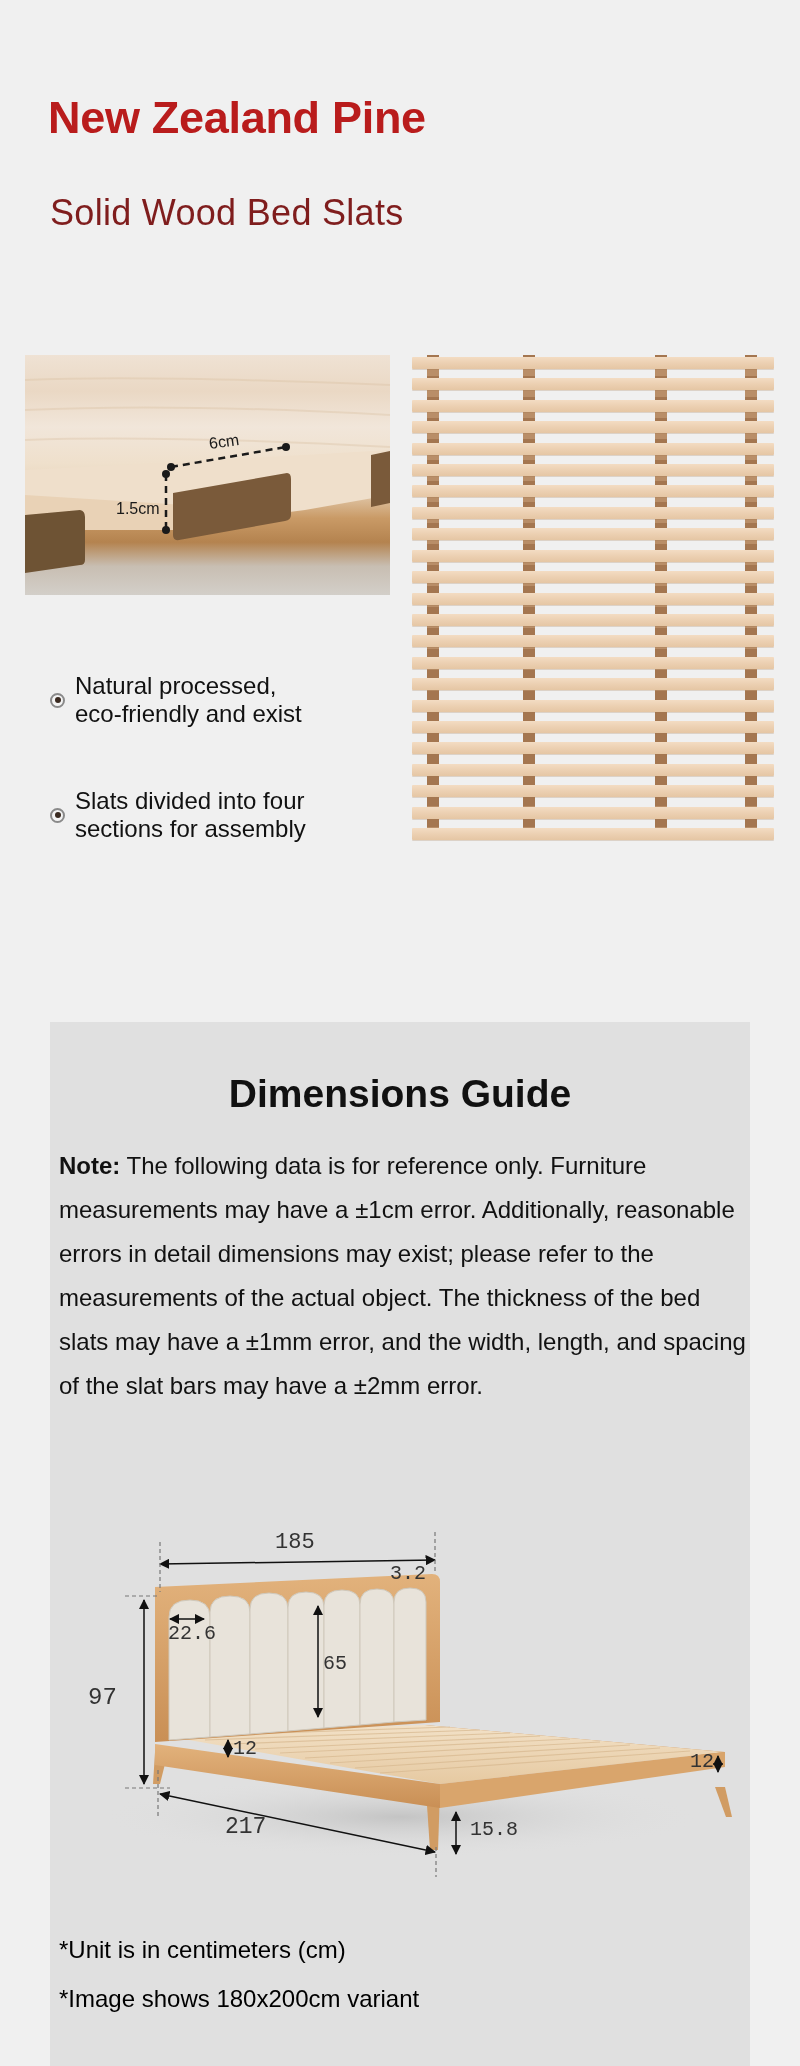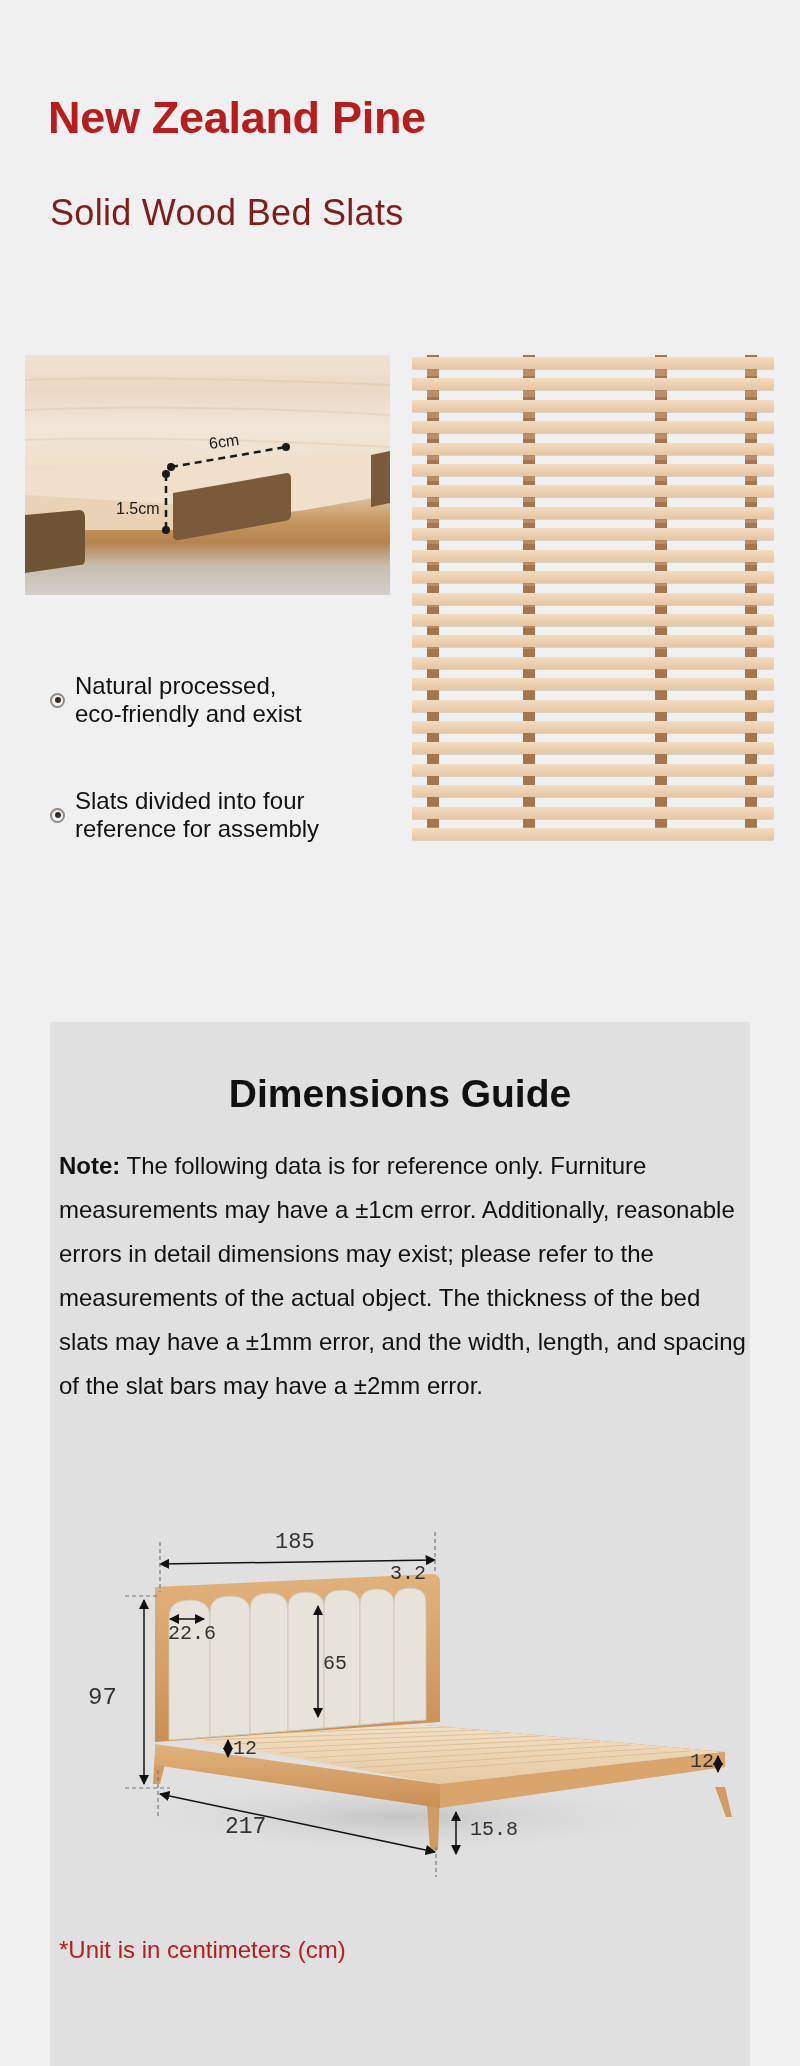--- a/index.html
+++ b/index.html
@@ -31,21 +31,21 @@
 
   
   .panel { position: absolute; left: 50px; top: 1022px; width: 700px; height: 1044px; background: #e0e0e0; }
   .panel-title { position: absolute; left: 0; right: 0; top: 50px; text-align: center; font-size: 39px; font-weight: 700; color: #111; }
   .note { position: absolute; left: 9px; top: 122px; width: 690px; font-size: 24px; line-height: 44px; color: #111; font-weight: 400; }
   .note b { font-weight: 700; }
 
   .bed { position: absolute; left: 20px; top: 490px; width: 680px; height: 380px; font-family: Liberation Mono, monospace; }
   .dim-label { position: absolute; font-size: 22px; color: #333; }
 
-  .footnote { position: absolute; left: 9px; font-size: 24px; color: #b91c1c; text-align: right; }
+  .footnote { position: absolute; left: 9px; font-size: 24px; color: #000000; text-align: right; }
 </style>
 </head>
 <body>
 
 <h1 class="title">New Zealand Pine</h1>
 <div class="subtitle">Solid Wood Bed Slats</div>
 
 <div class="closeup">
   <svg width="365" height="240" viewBox="0 0 365 240">
 
@@ -114,21 +114,21 @@
     <span class="bullet"></span>
     <div class="feature-text">
       <div>Natural processed,</div>
       <div>eco-friendly and exist</div>
     </div>
   </div>
   <div class="feature">
     <span class="bullet"></span>
     <div class="feature-text">
       <div>Slats divided into four</div>
-      <div>reference for assembly</div>
+      <div>sections for assembly</div>
     </div>
   </div>
 </div>
 
 <div class="panel">
   <h2 class="panel-title">Dimensions Guide</h2>
   <p class="note"><b>Note:</b><span> The following data is for reference only. Furniture measurements may have a ±1cm error. Additionally, reasonable errors in detail dimensions may exist; please refer to the measurements of the actual object. The thickness of the bed slats may have a ±1mm error, and the width, length, and spacing of the slat bars may have a ±2mm error.</span></p>
 
   <div class="bed">
     <svg width="680" height="380" viewBox="0 0 680 380">
@@ -211,13 +211,14 @@
     <span class="dim-label" style="left:98px;top:110px;font-size:20px;">22.6</span>
     <span class="dim-label" style="left:253px;top:140px;font-size:20px;">65</span>
     <span class="dim-label" style="left:18px;top:172px;font-size:24px;">97</span>
     <span class="dim-label" style="left:163px;top:225px;font-size:20px;">12</span>
     <span class="dim-label" style="left:620px;top:238px;font-size:20px;">12</span>
     <span class="dim-label" style="left:155px;top:302px;font-size:23px;">217</span>
     <span class="dim-label" style="left:400px;top:306px;font-size:20px;">15.8</span>
   </div>
 
   <div class="footnote" style="top:914px;">*Unit is in centimeters (cm)</div>
+  <div class="footnote" style="top:963px;">*Image shows 180x200cm variant</div>
 </div>
 
 </body></html>

